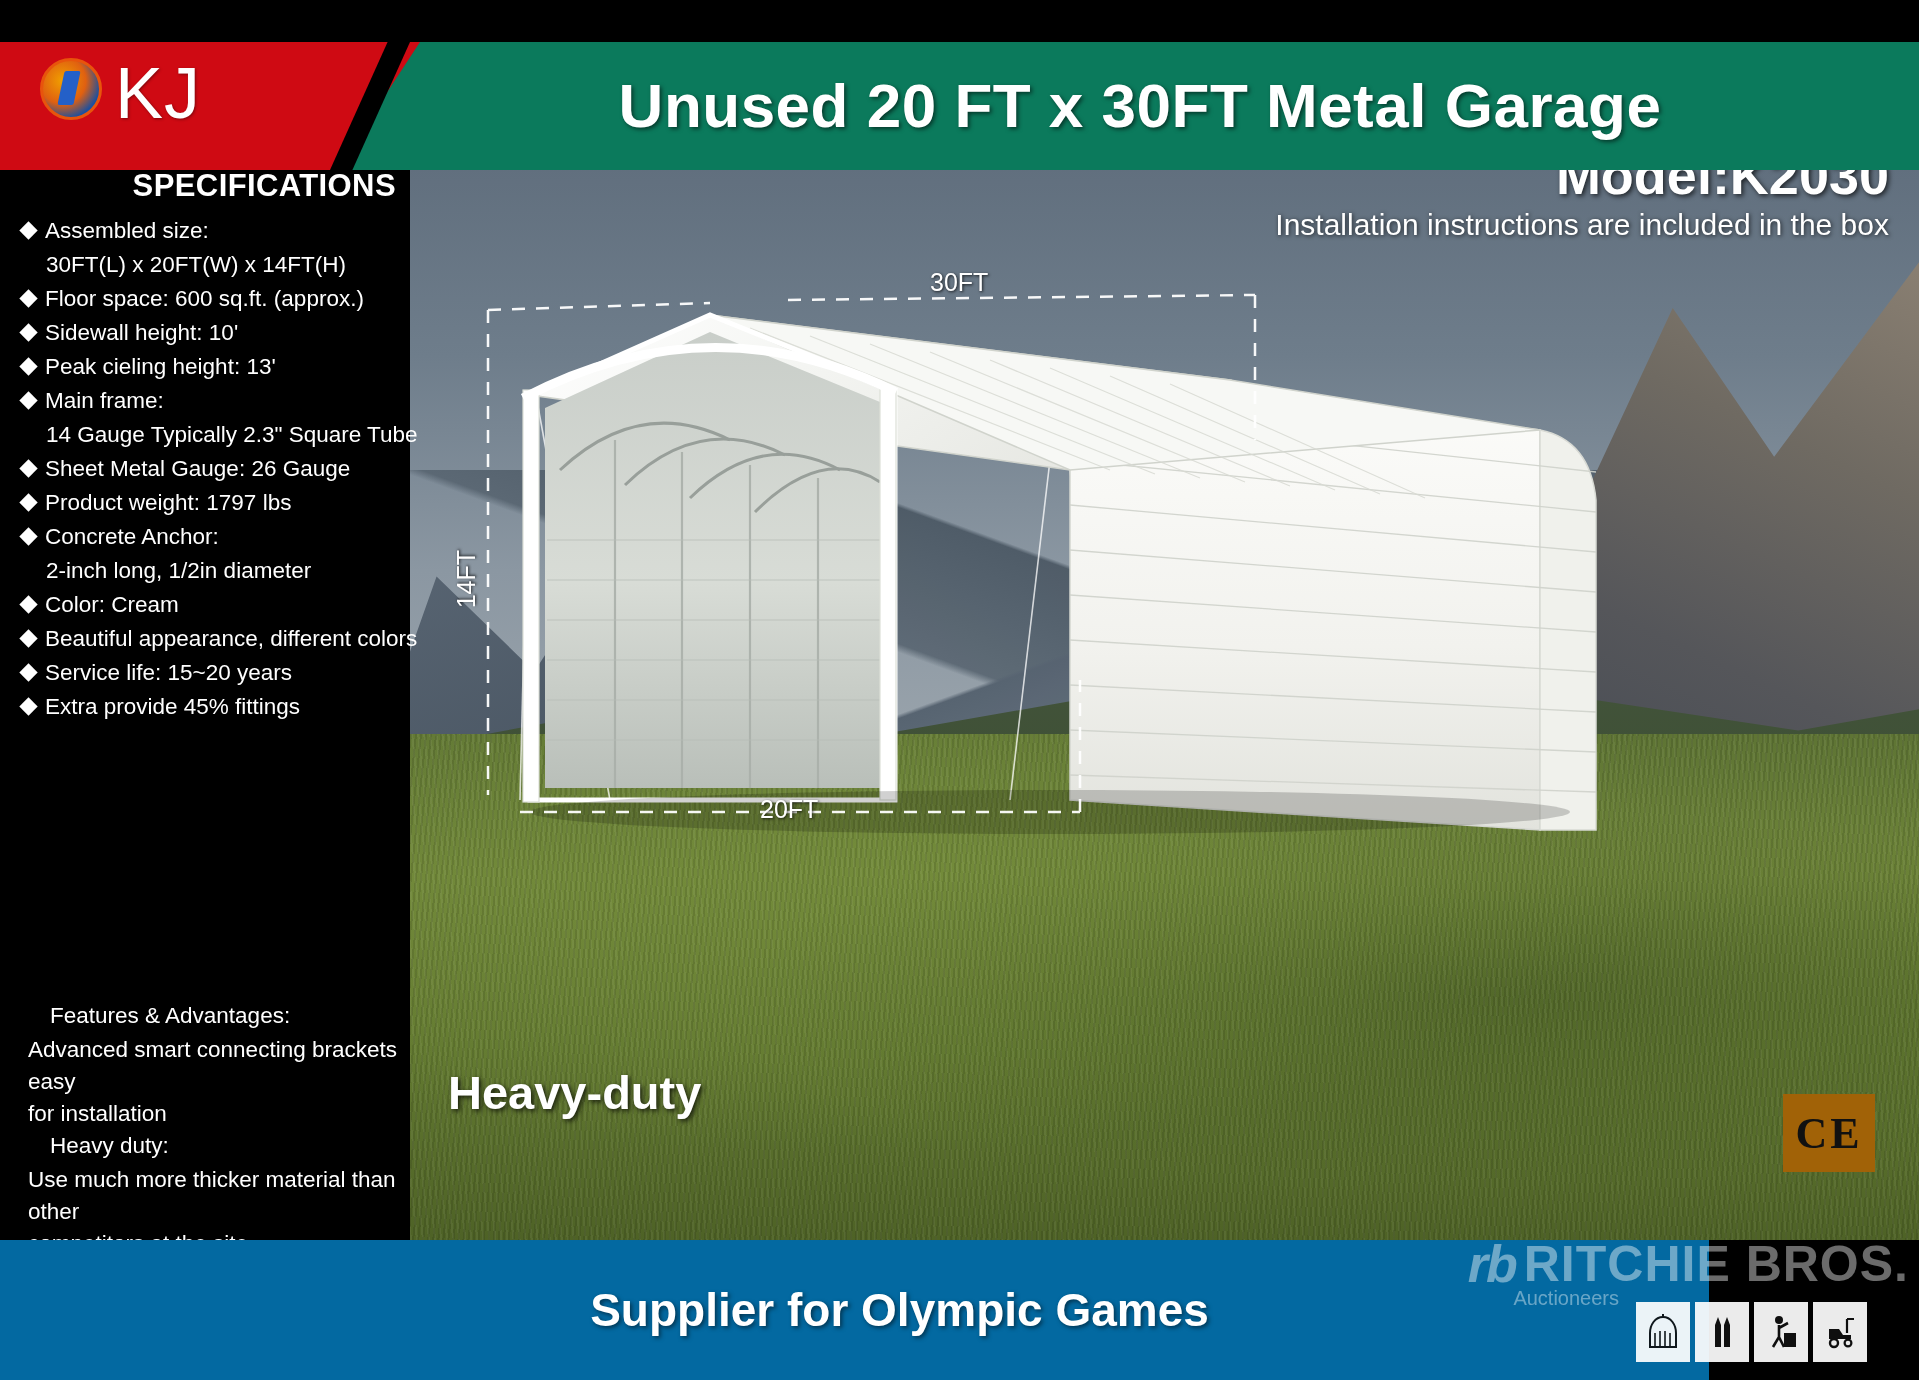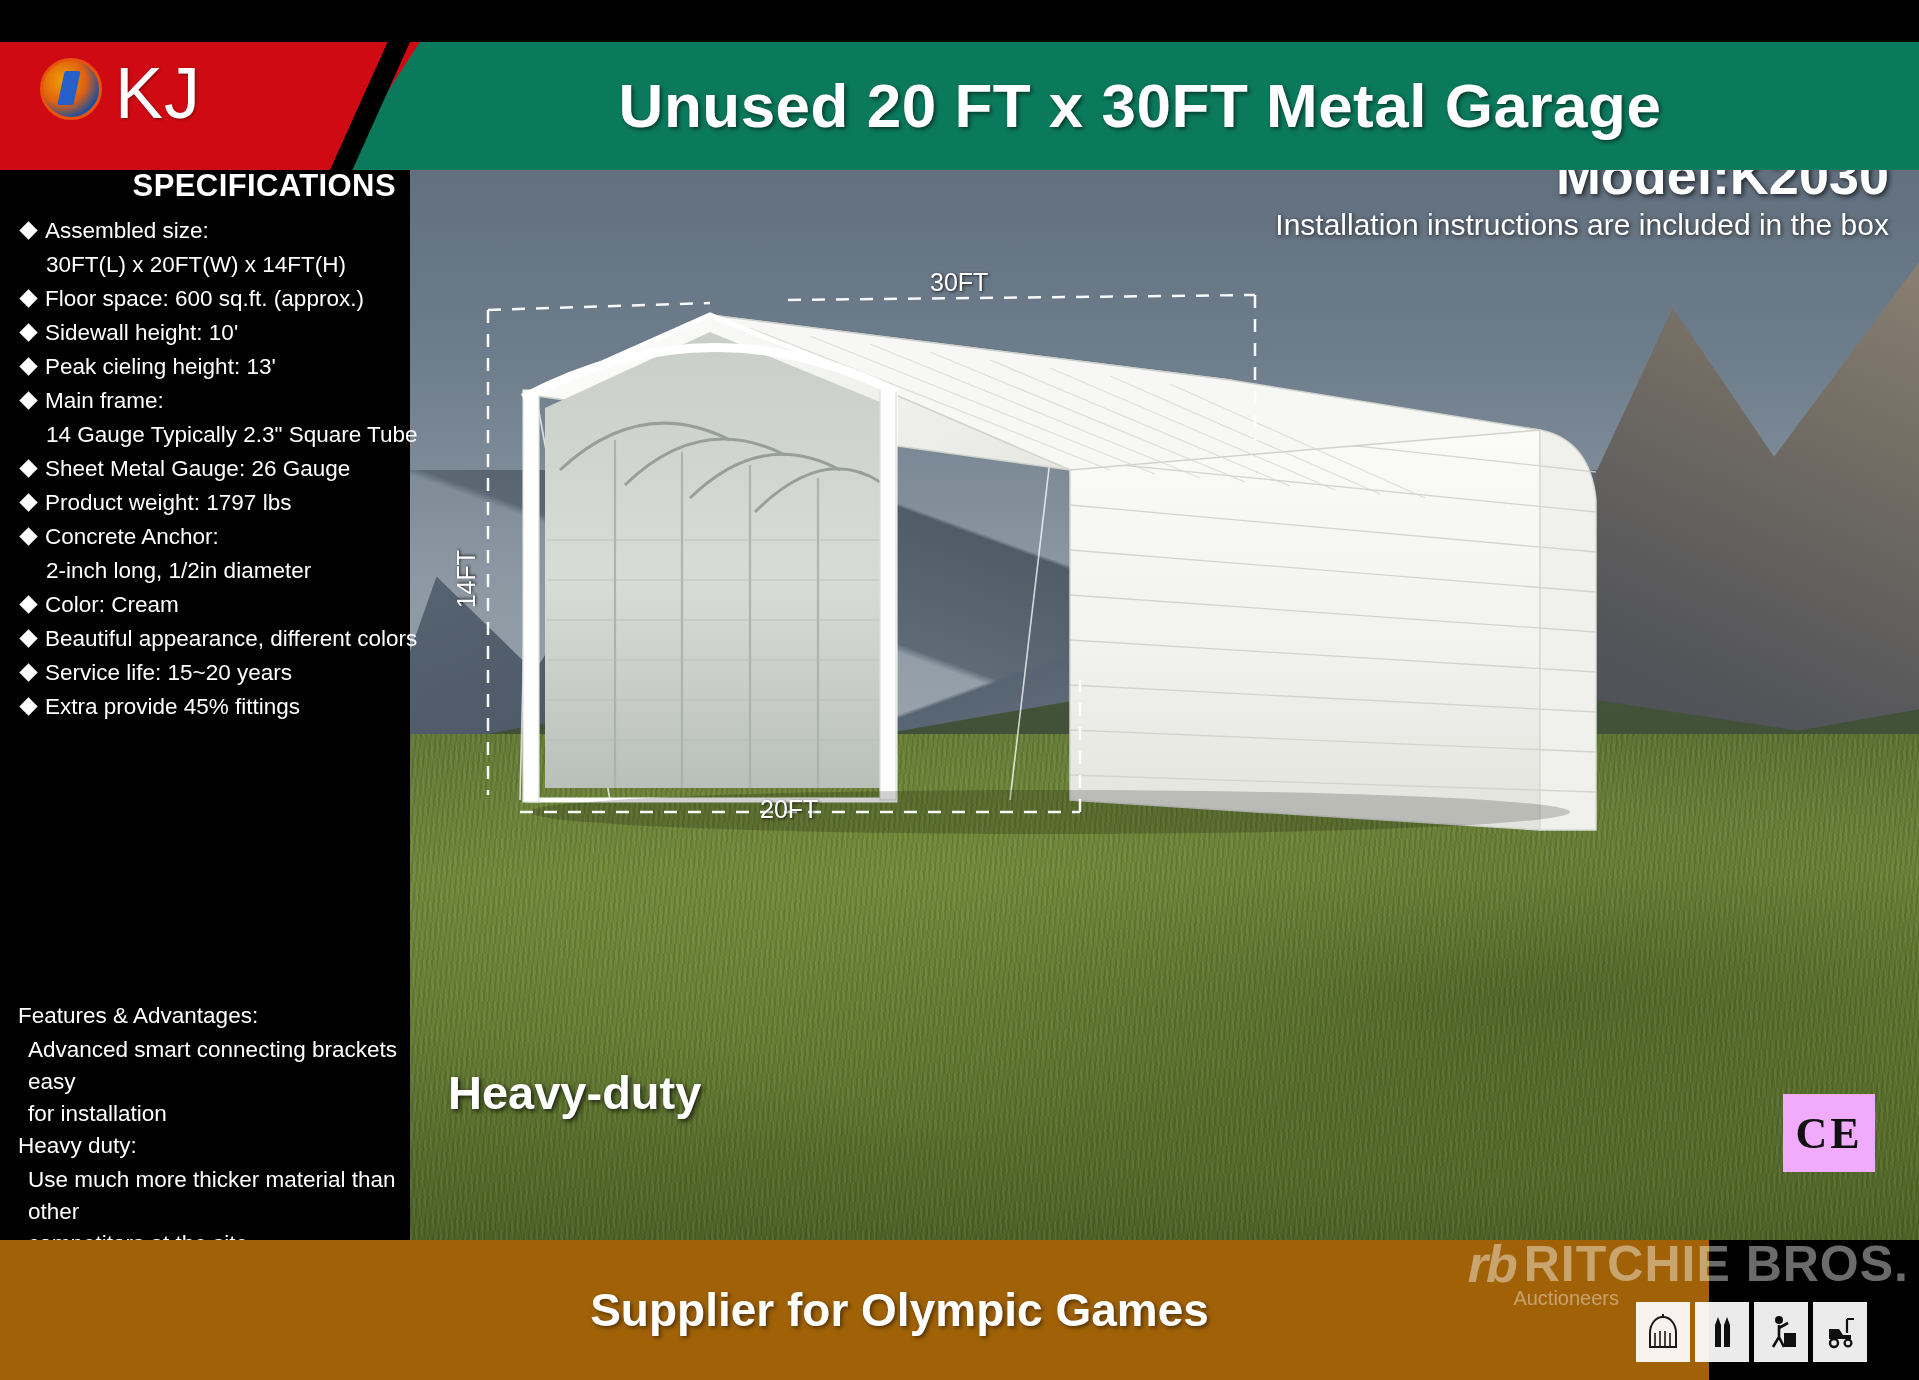--- a/index.html
+++ b/index.html
@@ -142,20 +142,21 @@
   .features-block {
     position: absolute;
     left: 18px; top: 860px;
     width: 392px;
   }
   .features-heading {
     color: #fff;
     font-size: 22.5px;
     line-height: 32px;
     margin-bottom: 2px;
+    margin-left: 32px;
   }
   .features-line {
     color: #fff;
     font-size: 22.5px;
     line-height: 32px;
     padding-left: 10px;
   }
 
   
   .photo {
@@ -249,39 +250,39 @@
     font-weight: bold;
     text-shadow: 2px 2px 5px rgba(0,0,0,.75);
     z-index: 28;
     text-align: center;
   }
 
   .ce-mark {
     position: absolute;
     right: 44px; bottom: 68px;
     width: 92px; height: 78px;
-    background: #f0abfc;
+    background: #a16207;
     display: flex;
     align-items: center;
     justify-content: center;
     font-size: 44px;
     font-weight: bold;
     color: #111;
     letter-spacing: 3px;
     font-family: "Liberation Serif", serif;
     z-index: 28;
   }
 
   
   .footer {
     position: absolute;
     left: 0; bottom: 0;
     width: 1709px;
     height: 140px;
-    background: #a16207;
+    background: #0369a1;
     z-index: 40;
   }
   .footer-text {
     position: absolute;
     left: 0; top: 0;
     width: 1919px; height: 140px;
     display: flex;
     align-items: center;
     justify-content: center;
     color: #fff;

